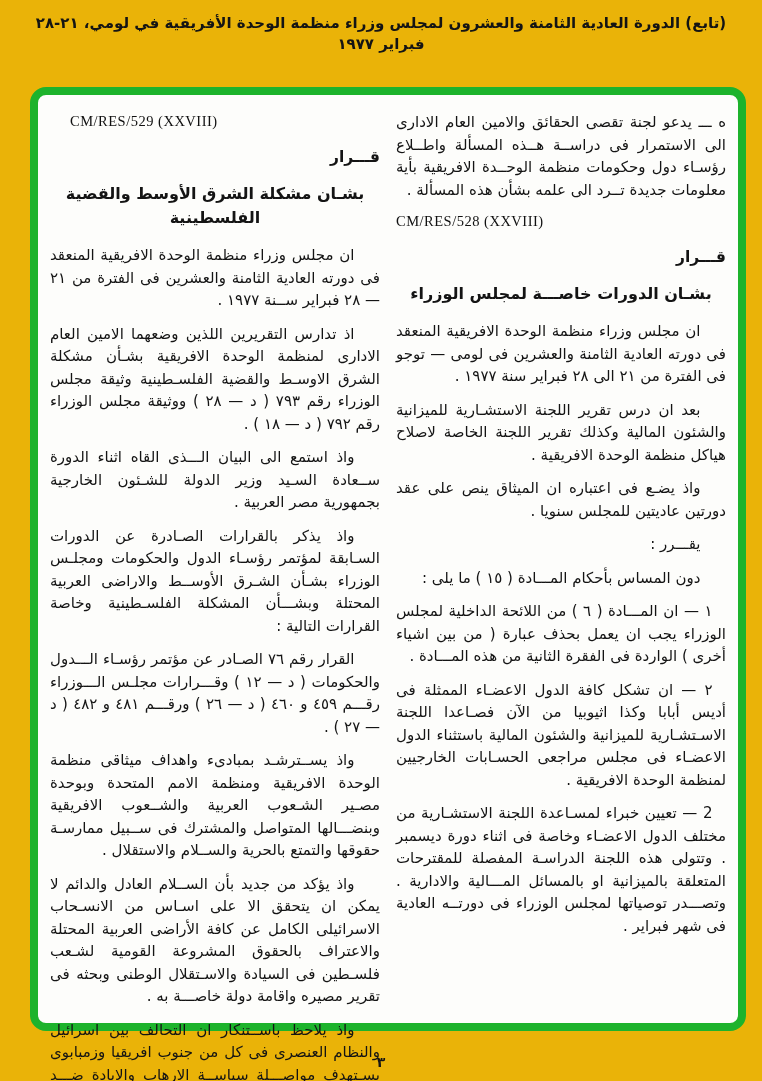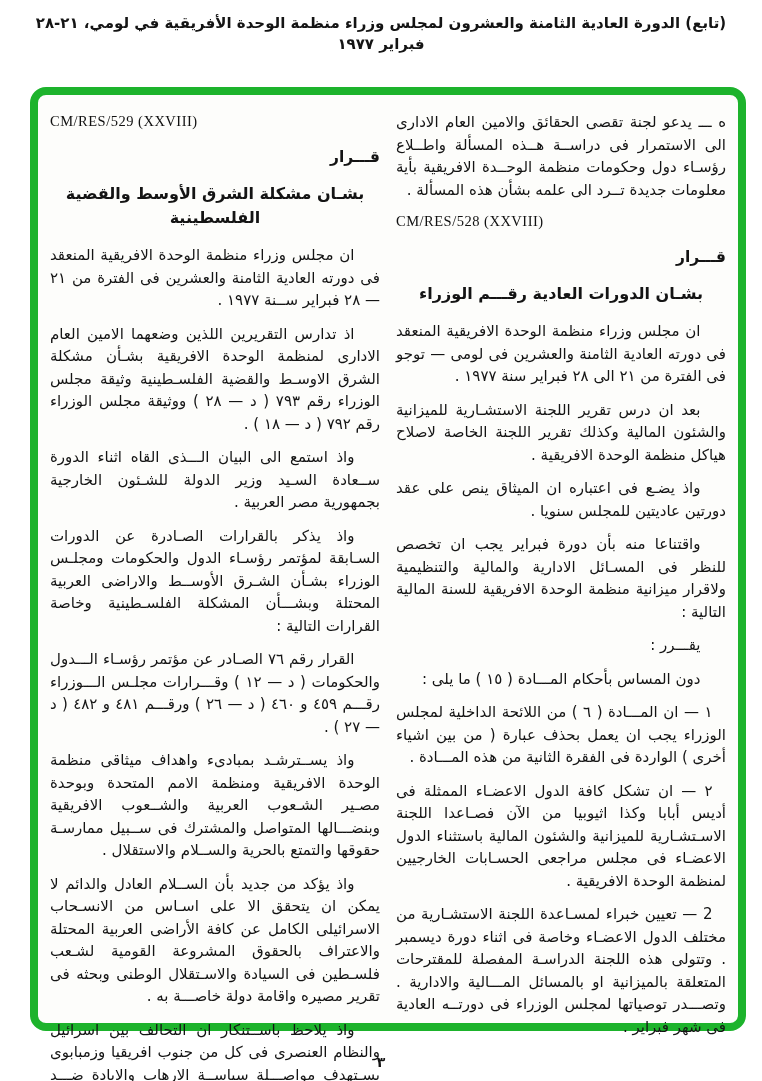--- a/index.html
+++ b/index.html
@@ -1,21 +1,21 @@
 <!DOCTYPE html>
 <html lang="ar" dir="rtl"><head>
 <meta charset="utf-8">
 <style>
   html,body{margin:0;padding:0;}
   body{background:#e8e8e8;}
   .page{
     position:relative;
     width:762px;height:1081px;
     margin:0 auto;
-    background:#ffffff;
+    background:#eab308;
     font-family:"DejaVu Sans",sans-serif;
     direction:rtl;
     color:#141414;
     overflow:hidden;
   }
   
   .hdr{padding-top:13px;text-align:center;}
   .hdr-title{
     font-size:15px;font-weight:bold;letter-spacing:0;
     line-height:1.4;padding:0 20px;
@@ -45,21 +45,21 @@
   }
   .para.num{text-indent:0.9em;}
   .para.cont{text-indent:0;}
   .res-code{
     direction:ltr;text-align:left;
     font-family:"Liberation Serif","DejaVu Serif",serif;
     font-size:14.5px;letter-spacing:0.5px;
     margin:6px 0 18px;
     color:#111;
   }
-  .res-code.first{margin-top:2px;}
+  .res-code.first{margin-top:2px;margin-left:20px;}
   .decision{
     font-size:15.5px;font-weight:bold;
     margin:0 0 16px;letter-spacing:1px;
   }
   .subject{
     text-align:center;font-size:16px;font-weight:bold;
     margin:0 0 14px;line-height:1.5;
   }
   .gap-lg{margin-top:12px;}
   
@@ -78,25 +78,24 @@
     <div class="hdr-title">(تابع) الدورة العادية الثامنة والعشرون لمجلس وزراء منظمة الوحدة الأفريقية في لومي، ٢١-٢٨ فبراير ١٩٧٧</div>
   </header>
 
   <div class="frame">
     <div class="columns">
 
       <div class="col">
         <p class="para cont">ه ـــ يدعو لجنة تقصى الحقائق والامين العام الادارى الى الاستمرار فى دراســة هــذه المسألة واطــلاع رؤسـاء دول وحكومات منظمة الوحــدة الافريقية بأية معلومات جديدة تــرد الى علمه بشأن هذه المسألة .</p>
         <div class="res-code gap-lg">CM/RES/528 (XXVIII)</div>
         <div class="decision">قـــرار</div>
-        <div class="subject">بشـان الدورات العادية رقـــم الوزراء</div>
+        <div class="subject">بشـان الدورات خاصـــة لمجلس الوزراء</div>
         <p class="para">ان مجلس وزراء منظمة الوحدة الافريقية المنعقد فى دورته العادية الثامنة والعشرين فى لومى — توجو فى الفترة من ٢١ الى ٢٨ فبراير سنة ١٩٧٧ .</p>
         <p class="para">بعد ان درس تقرير اللجنة الاستشـارية للميزانية والشئون المالية وكذلك تقرير اللجنة الخاصة لاصلاح هياكل منظمة الوحدة الافريقية .</p>
         <p class="para">واذ يضـع فى اعتباره ان الميثاق ينص على عقد دورتين عاديتين للمجلس سنويا .</p>
-        <p class="para">واقتناعا منه بأن دورة فبراير يجب ان تخصص للنظر فى المسـائل الادارية والمالية والتنظيمية ولاقرار ميزانية منظمة الوحدة الافريقية للسنة المالية التالية :</p>
         <p class="para">يقـــرر :</p>
         <p class="para">دون المساس بأحكام المـــادة ( ١٥ ) ما يلى :</p>
         <p class="para num">١ — ان المـــادة ( ٦ ) من اللائحة الداخلية لمجلس الوزراء يجب ان يعمل بحذف عبارة ( من بين اشياء أخرى ) الواردة فى الفقرة الثانية من هذه المـــادة .</p>
         <p class="para num">٢ — ان تشكل كافة الدول الاعضـاء الممثلة فى أديس أبابا وكذا اثيوبيا من الآن فصـاعدا اللجنة الاسـتشـارية للميزانية والشئون المالية باستثناء الدول الاعضـاء فى مجلس مراجعى الحسـابات الخارجيين لمنظمة الوحدة الافريقية .</p>
         <p class="para num">2 — تعيين خبراء لمسـاعدة اللجنة الاستشـارية من مختلف الدول الاعضـاء وخاصة فى اثناء دورة ديسمبر . وتتولى هذه اللجنة الدراسـة المفصلة للمقترحات المتعلقة بالميزانية او بالمسائل المـــالية والادارية . وتصـــدر توصياتها لمجلس الوزراء فى دورتــه العادية فى شهر فبراير .</p>
       </div>
 
       <div class="col">
         <div class="res-code first">CM/RES/529 (XXVIII)</div>
         <div class="decision">قـــرار</div>

